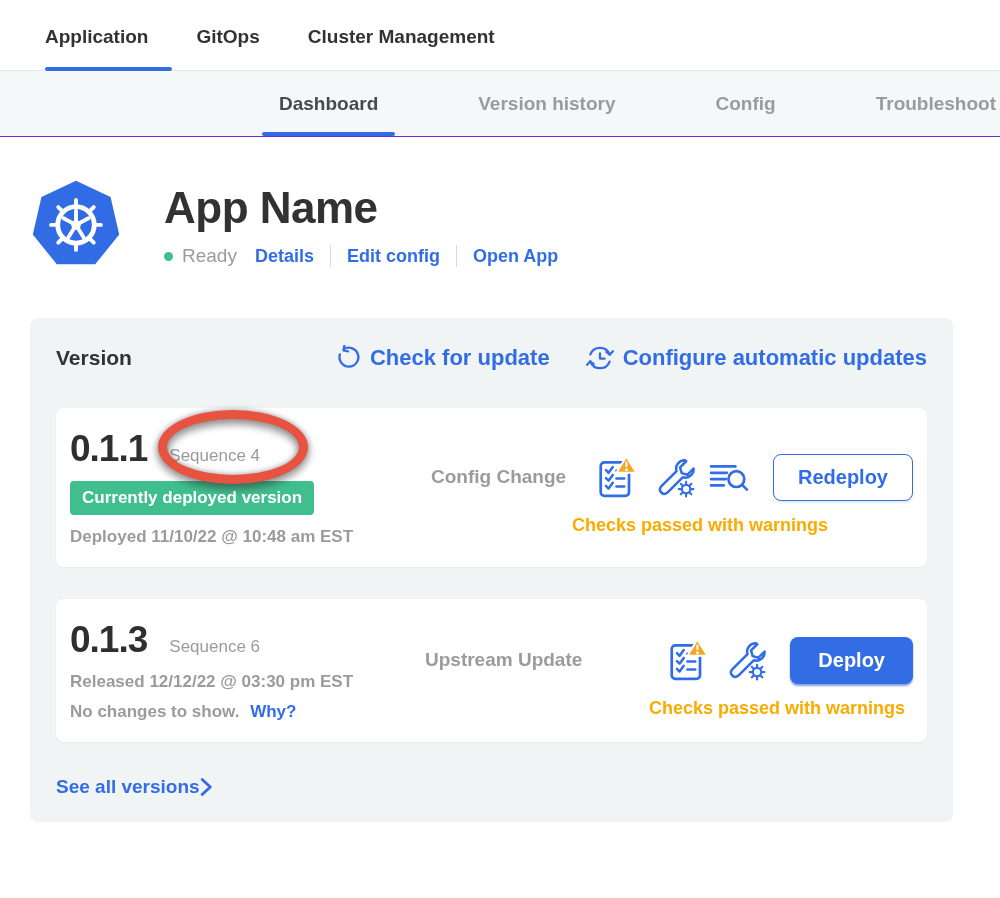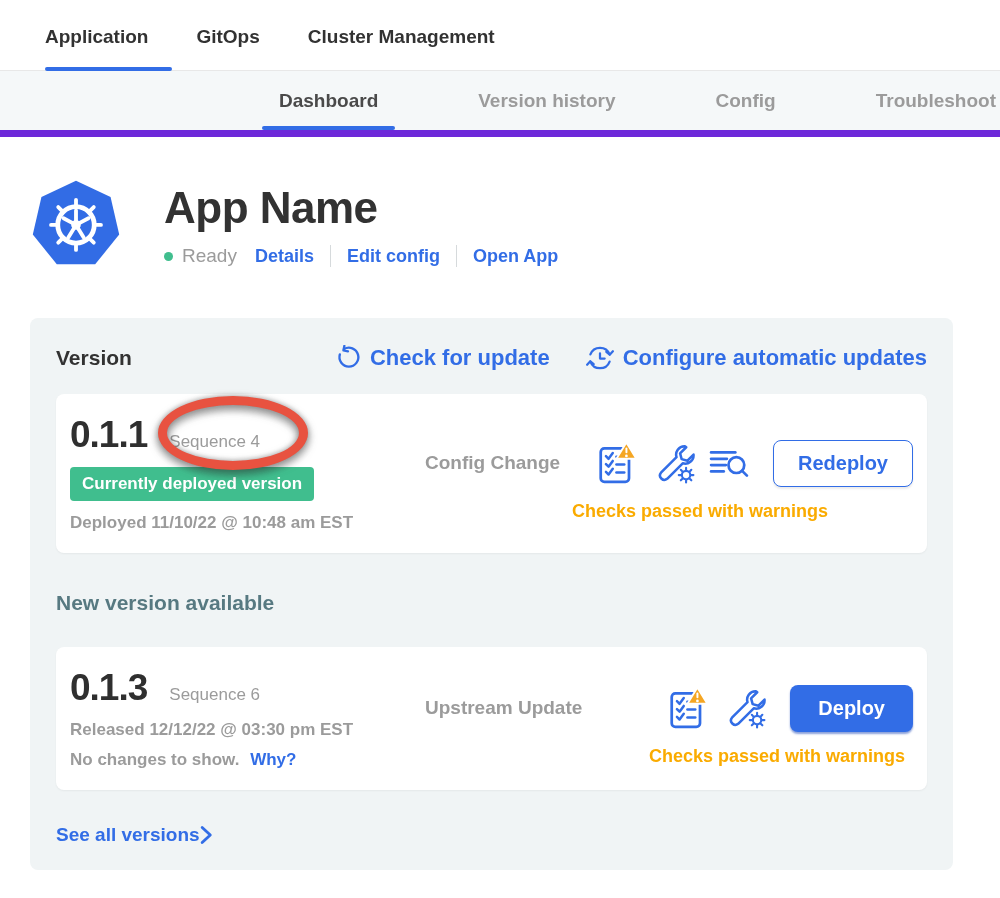--- a/index.html
+++ b/index.html
@@ -10,21 +10,21 @@
   
   .nav1 { display:flex; align-items:flex-end; padding-left:45px; gap:48px;
     border-bottom:1px solid #e8e8e8; height:71px; background:#fff; }
   .nav1-item { position:relative; font-size:19px; font-weight:700; color:#323232;
     padding:0 0 22px 0; cursor:pointer; white-space:nowrap; }
   .nav1-item.active::after { content:""; position:absolute; left:0; right:-24px;
     bottom:-1px; height:4px; background:#326DE6; border-radius:2px; }
 
   
   .nav2 { display:flex; align-items:stretch; padding-left:279px; gap:100px;
-    height:66px; background:#F5F8F9; border-bottom:7px solid #6d28d9; white-space:nowrap; }
+    height:66px; background:#F5F8F9; border-bottom:1px solid #6d28d9; white-space:nowrap; }
   .nav2-item { position:relative; display:flex; align-items:center; font-size:19px;
     font-weight:600; color:#9B9B9B; cursor:pointer; }
   .nav2-item.active { color:#4A4A4A; }
   .nav2-item.active::after { content:""; position:absolute; left:-17px; right:-17px;
     bottom:0; height:4px; background:#326DE6; border-radius:2px; }
 
   
   .app-header { display:flex; align-items:center; margin:38px 0 0 28px; }
   .app-header .meta { margin-left:40px; padding-top:4px; }
   .app-title { font-size:44px; font-weight:700; letter-spacing:-0.5px; line-height:50px; color:#323232; }
@@ -38,21 +38,21 @@
   .section { margin:47px 47px 0 30px; background:#F0F4F5; border-radius:8px;
     padding:26px 26px 24px 26px; }
   .section-head { display:flex; align-items:center; justify-content:space-between; }
   .section-title { font-size:21px; font-weight:700; color:#323232; }
   .head-actions { display:flex; align-items:center; gap:36px; }
   .icon-link { display:flex; align-items:center; gap:9px; font-size:22px; font-weight:700;
     color:#326DE6; cursor:pointer; }
 
   .card { background:#fff; border-radius:8px; box-shadow:0 1px 2px rgba(0,0,0,0.05);
     padding:20px 14px; display:flex; align-items:stretch; }
-  .card.current { margin-top:22px; }
+  .card.current { margin-top:36px;gap:6px; }
   .card.available { margin-top:32px; }
 
   .v-left { width:355px; flex:0 0 355px; position:relative; }
   .v-num-row { display:flex; align-items:baseline; }
   .v-number { font-size:37px; font-weight:700; letter-spacing:-1px; color:#2F2F2F; line-height:41px; }
   .v-seq { font-size:17px; font-weight:500; color:#9B9B9B; margin-left:22px; }
   .badge { display:inline-block; margin-top:12px; background:#40BE8E; color:#fff;
     font-size:17px; font-weight:700; padding:7px 12px; border-radius:4px; }
   .v-date { margin-top:12px; font-size:17px; font-weight:600; color:#9B9B9B; }
   .v-nochanges { margin-top:10px; font-size:17px; font-weight:600; color:#9B9B9B; }
@@ -227,21 +227,20 @@
                 <path d="M31.5 24.5 L36 29"></path>
               </svg>
             </span>
           </span>
           <button class="btn btn-outline">Redeploy</button>
         </div>
         <div class="v-warning">Checks passed with warnings</div>
       </div>
     </div>
 
-    <div class="new-heading">New version available</div>
 
     
     <div class="card available">
       <div class="v-left">
         <div class="v-num-row">
           <span class="v-number">0.1.3</span>
           <span class="v-seq">Sequence 6</span>
         </div>
         <div class="v-date">Released 12/12/22 @ 03:30 pm EST</div>
         <div class="v-nochanges">

